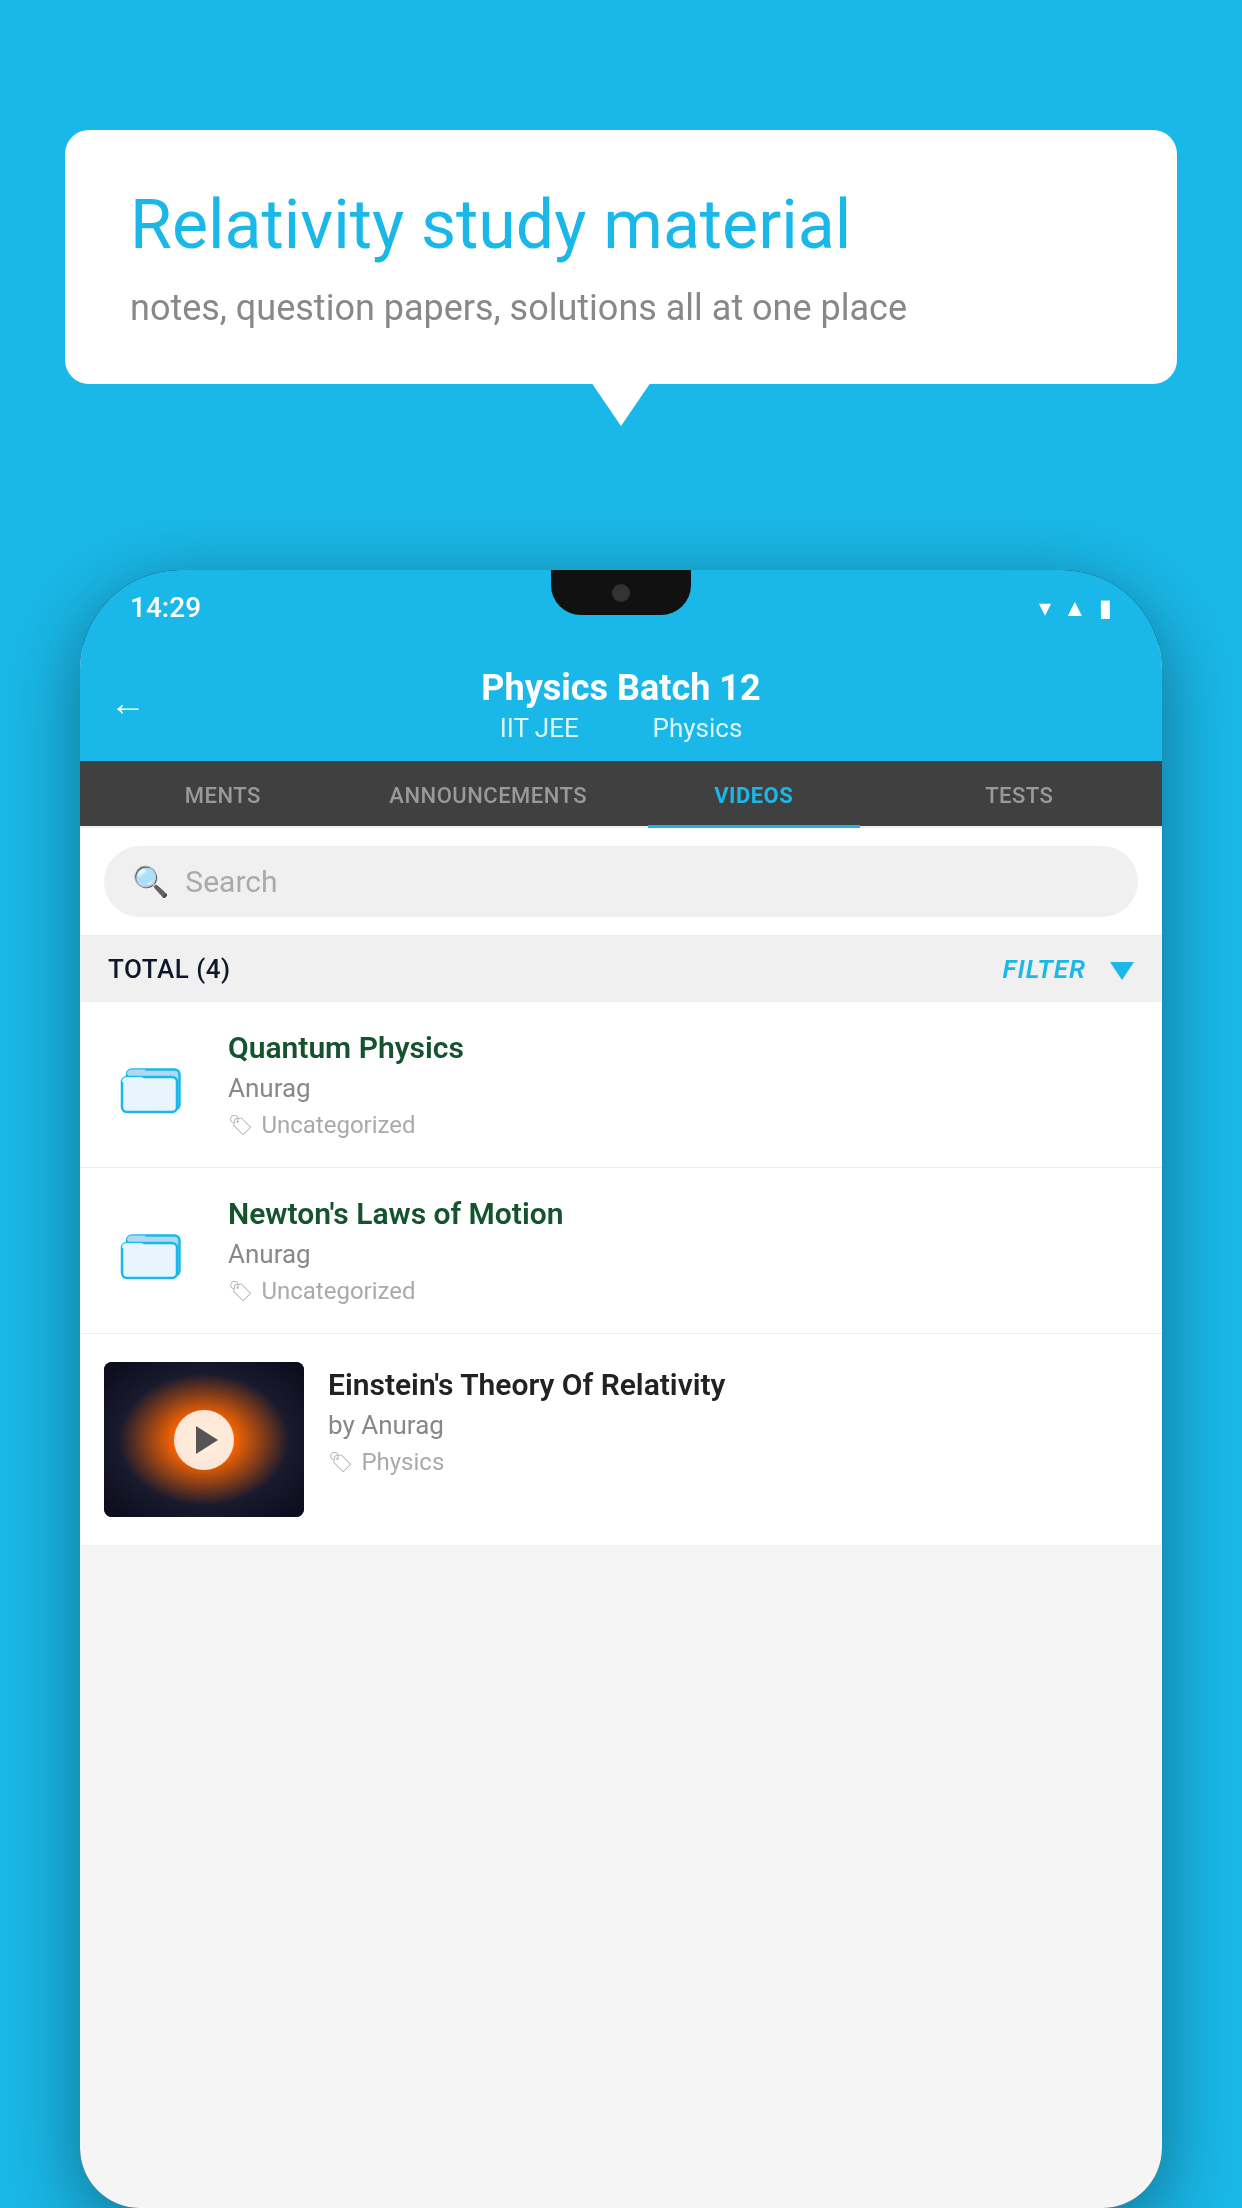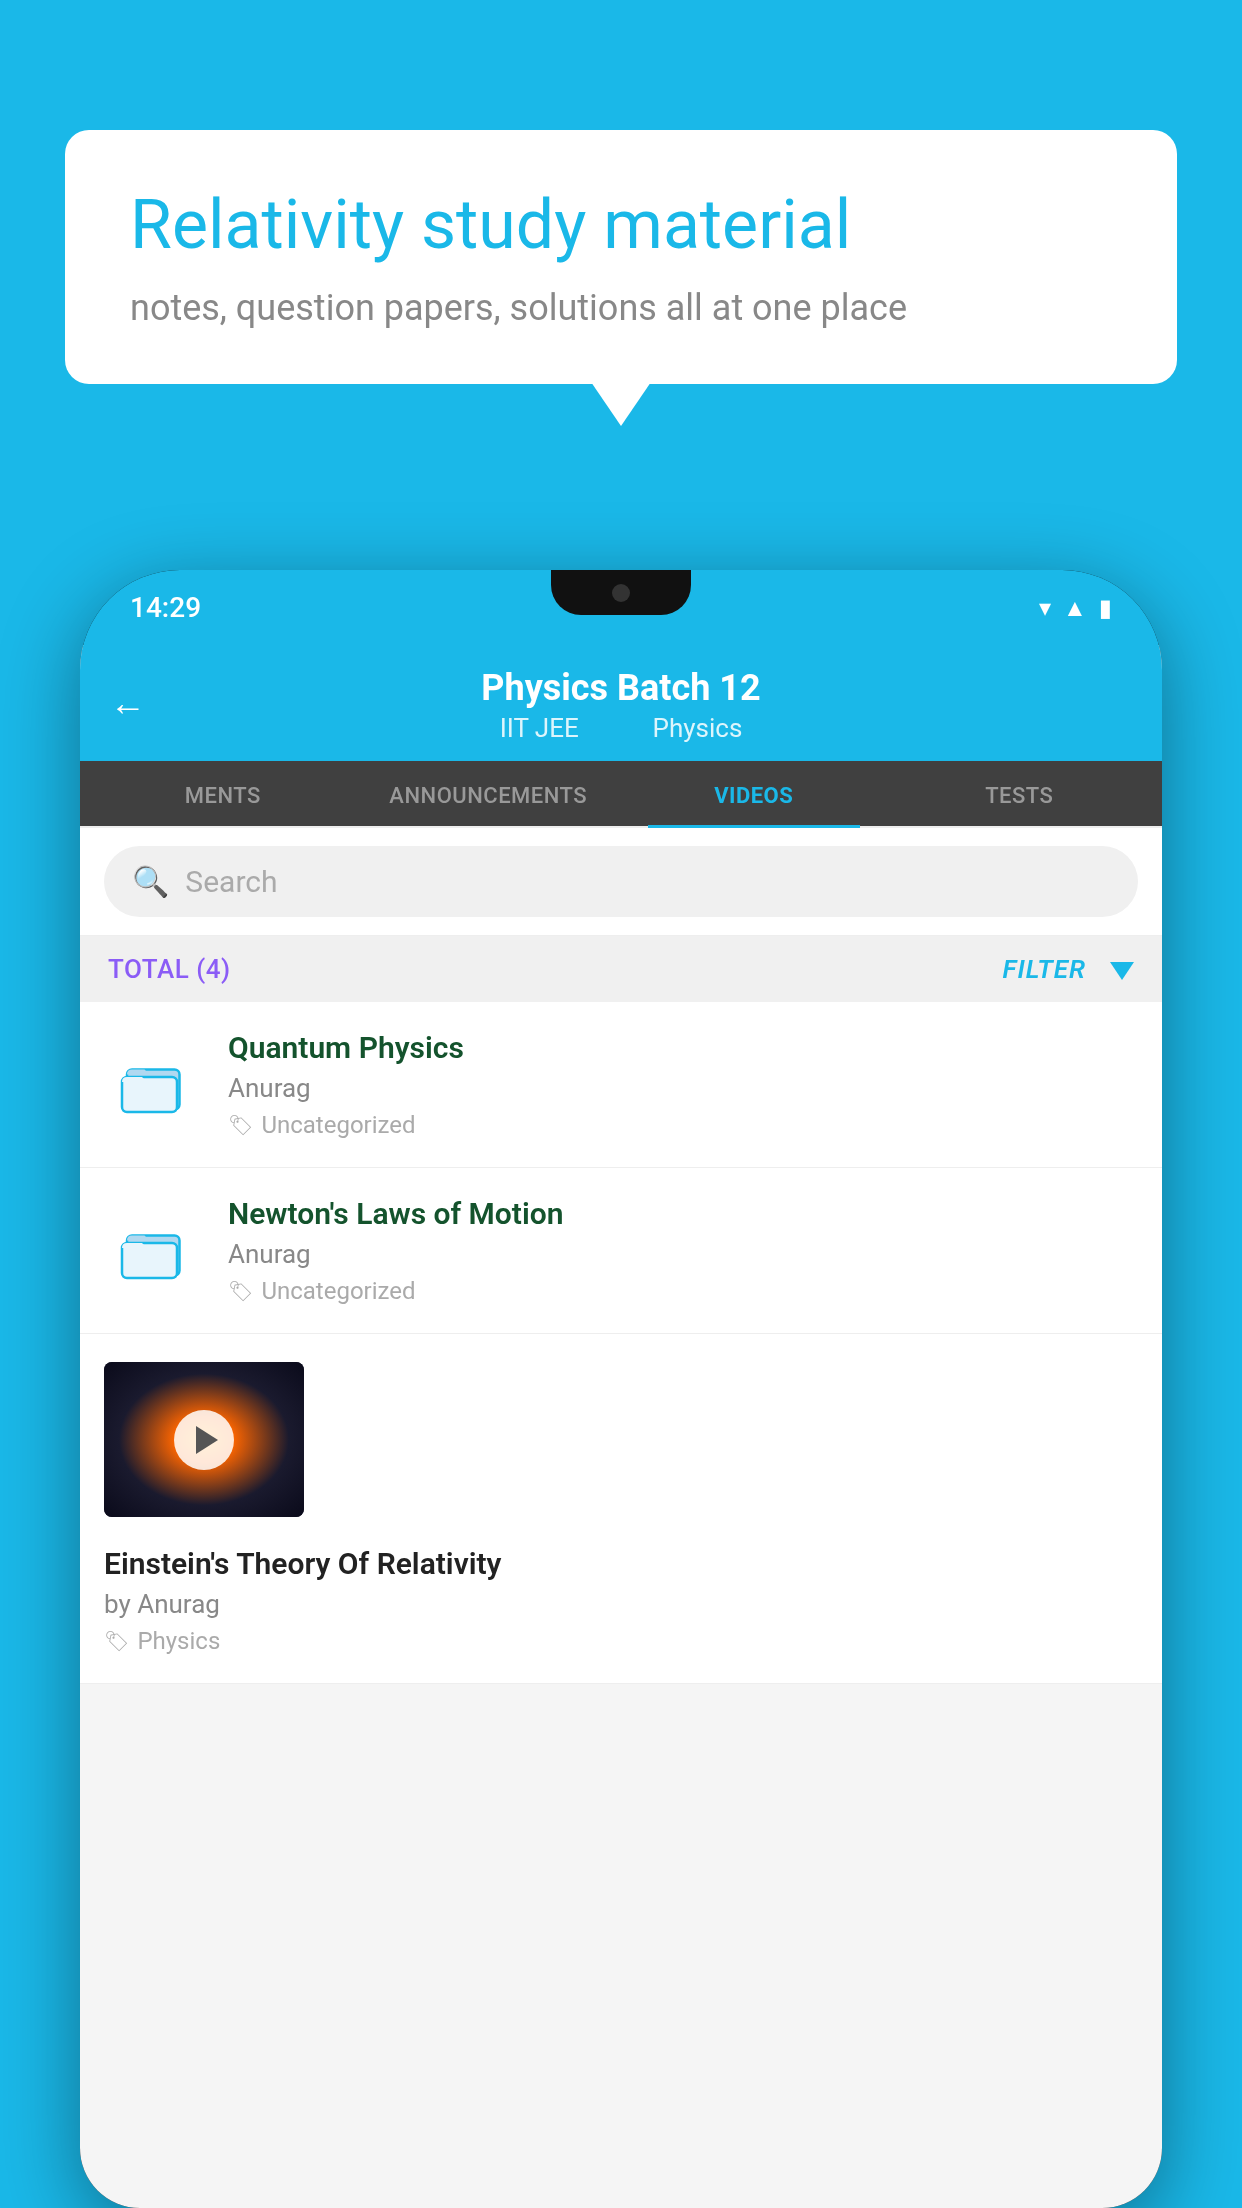--- a/index.html
+++ b/index.html
@@ -223,21 +223,21 @@
     
     .filter-bar {
       background: #f0f0f0;
       padding: 18px 28px;
       display: flex;
       justify-content: space-between;
       align-items: center;
     }
 
     .total-count {
-      color: #8b5cf6;
+      color: #0f172a;
       font-size: 26px;
       font-weight: 500;
       letter-spacing: 0.5px;
     }
 
     .filter-btn {
       color: #1ab8e8;
       font-size: 26px;
       font-weight: 600;
       display: flex;
@@ -313,21 +313,20 @@
       font-size: 20px;
     }
 
     
     .einstein-item {
       display: flex;
       align-items: flex-start;
       padding: 28px 24px;
       gap: 24px;
       border-bottom: 1px solid #eee;
-      flex-direction: column;
     }
 
     .einstein-thumb {
       width: 200px;
       height: 155px;
       border-radius: 8px;
       flex-shrink: 0;
       overflow: hidden;
       background: #1a1a2e;
       position: relative;

